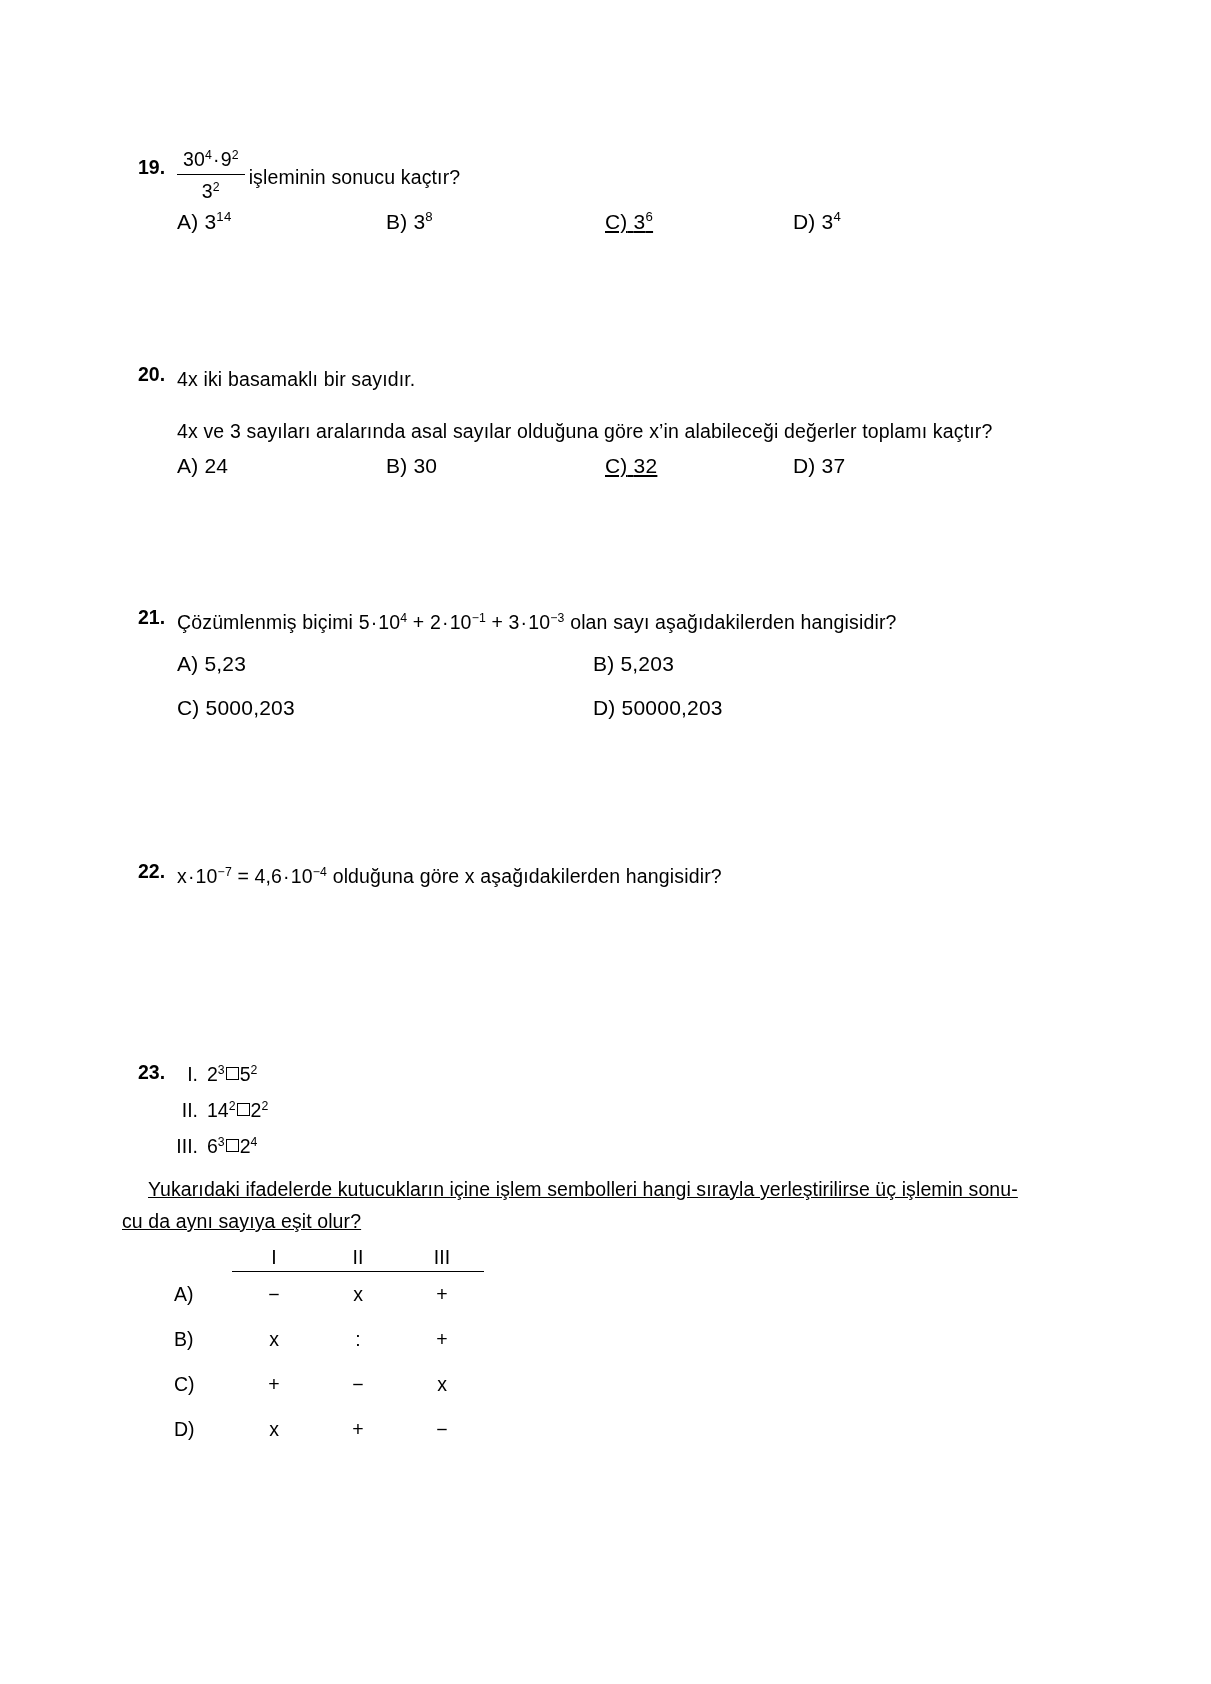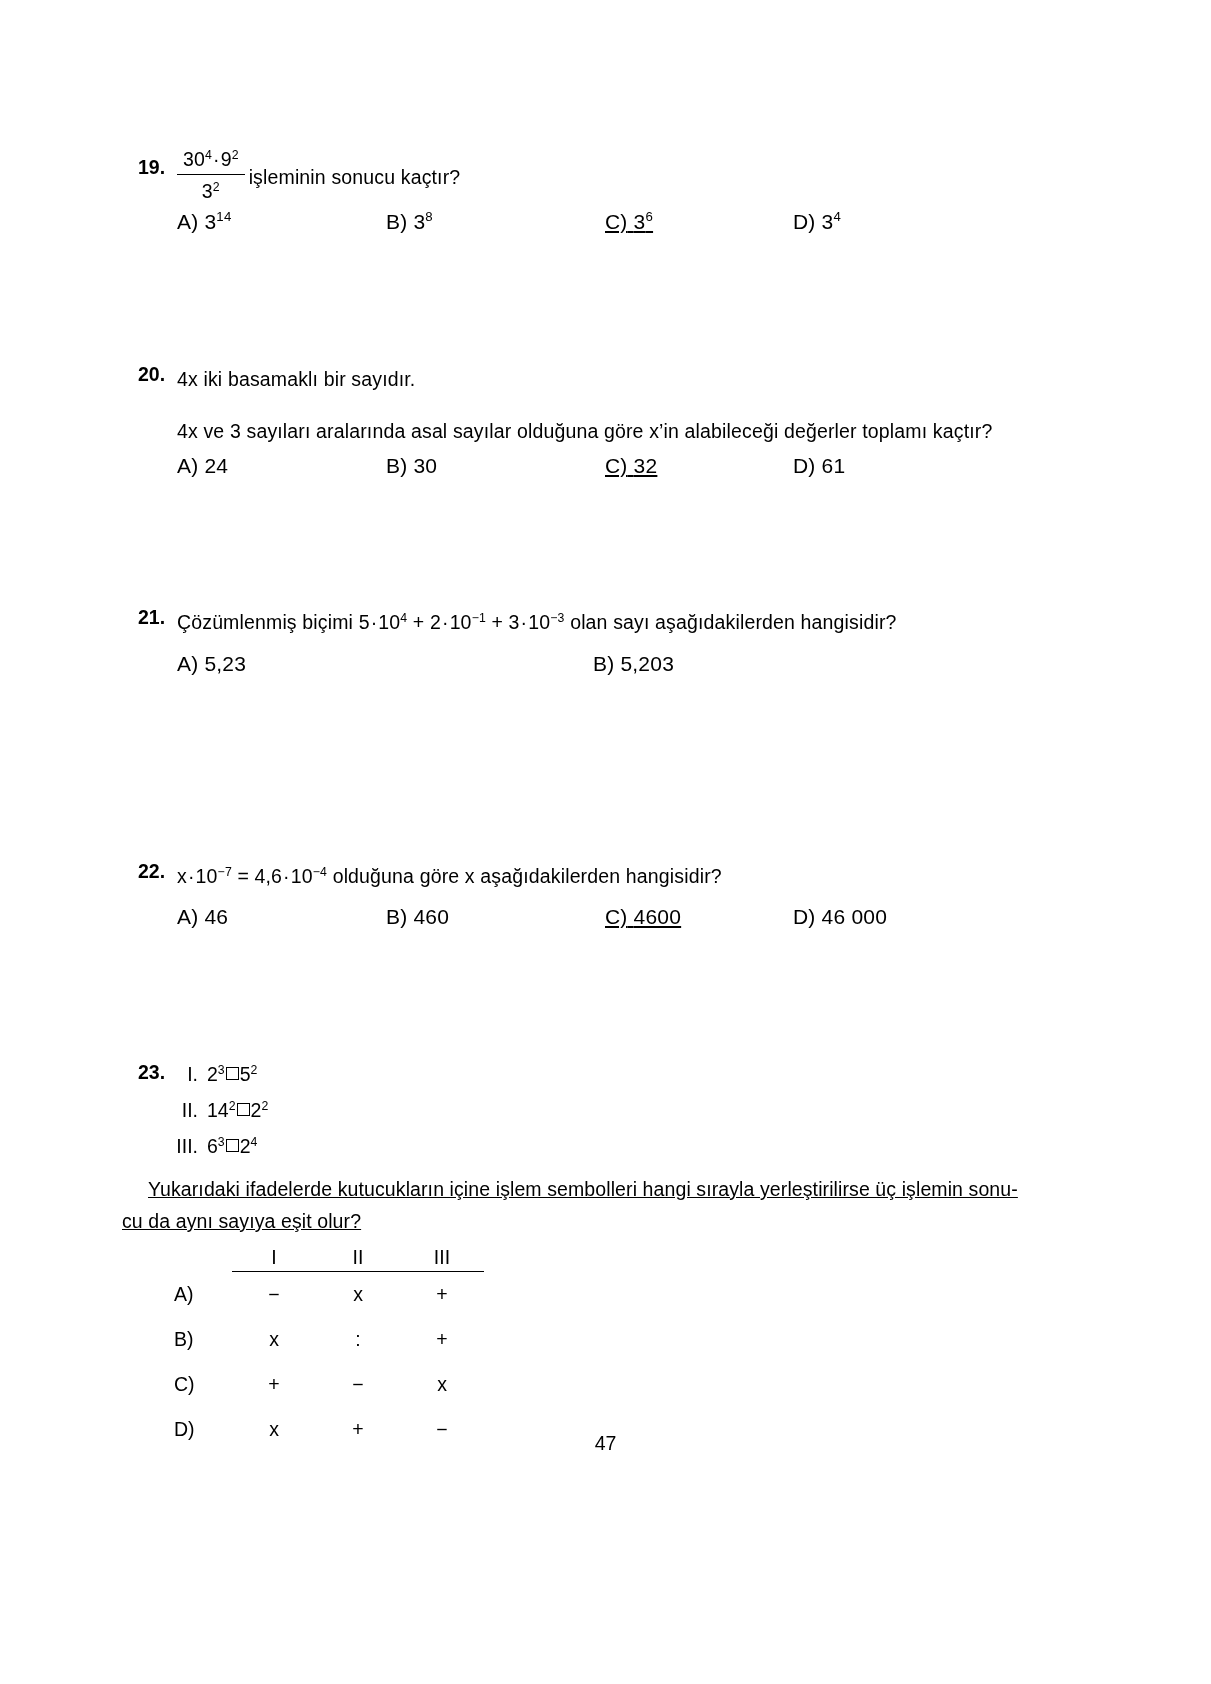--- a/index.html
+++ b/index.html
@@ -194,44 +194,42 @@
   <div class="q-block" style="top:365px;">
     <span class="q-num" style="top:0px;">20.</span>
     <span class="q-line" style="left:177px;top:0px;">4x iki basamaklı bir sayıdır.</span>
     <span class="q-line" style="left:177px;top:52px;">4x ve 3 sayıları aralarında asal sayılar olduğuna göre x’in alabileceği değerler toplamı kaçtır?</span>
   </div>
 
   <div class="opt-row" style="top:454px;">
     <span class="opt c1"><span>A)</span> <span>24</span></span>
     <span class="opt c2"><span>B)</span> <span>30</span></span>
     <span class="opt c3"><span>C)</span> <span>32</span></span>
-    <span class="opt c4"><span>D)</span> <span>61</span></span>
+    <span class="opt c4"><span>D)</span> <span>37</span></span>
   </div>
 
   <div class="q-block" style="top:608px;">
     <span class="q-num" style="top:0px;">21.</span>
     <span class="q-line" style="left:177px;top:0px;"><span>Çözümlenmiş biçimi 5</span><span class="dot">·</span><span>10</span><sup>4</sup> <span>+ 2</span><span class="dot">·</span><span>10</span><sup>−1</sup> <span>+ 3</span><span class="dot">·</span><span>10</span><sup>−3</sup> <span>olan sayı aşağıdakilerden hangisidir?</span></span>
   </div>
 
   <div class="opt-row" style="top:652px;">
     <span class="opt w1"><span>A)</span> <span>5,23</span></span>
     <span class="opt w2"><span>B)</span> <span>5,203</span></span>
   </div>
+  <div class="opt-row" style="top:696px;">
+    <span class="opt w1"><span>C)</span> <span>5000,203</span></span>
+    <span class="opt w2"><span>D)</span> <span>50000,203</span></span>
+  </div>
 
   <div class="q-block" style="top:862px;">
     <span class="q-num" style="top:0px;">22.</span>
     <span class="q-line" style="left:177px;top:0px;"><span>x</span><span class="dot">·</span><span>10</span><sup>−7</sup> <span>= 4,6</span><span class="dot">·</span><span>10</span><sup>−4</sup> <span>olduğuna göre x aşağıdakilerden hangisidir?</span></span>
   </div>
 
-  <div class="opt-row" style="top:905px;">
-    <span class="opt c1"><span>A)</span> <span>46</span></span>
-    <span class="opt c2"><span>B)</span> <span>460</span></span>
-    <span class="opt c3"><span>C)</span> <span>4600</span></span>
-    <span class="opt c4"><span>D)</span> <span>46 000</span></span>
-  </div>
 
   <div class="q-block" style="top:1063px;">
     <span class="q-num" style="top:0px;">23.</span>
 
     <span class="roman-item" style="left:164px;top:0px;">
       <span class="roman-label">I.</span><span>2</span><sup>3</sup><span class="boxglyph"></span><span>5</span><sup>2</sup>
     </span>
 
     <span class="roman-item" style="left:164px;top:36px;">
       <span class="roman-label">II.</span><span>14</span><sup>2</sup><span class="boxglyph"></span><span>2</span><sup>2</sup>
@@ -277,15 +275,14 @@
             <td class="lbl-col">D)</td>
             <td>x</td>
             <td>+</td>
             <td>−</td>
           </tr>
         </tbody>
       </table>
     </div>
   </div>
 
-  <div class="page-number" style="top:1432px;">47</div>
 
 </div>
 
 </body></html>

